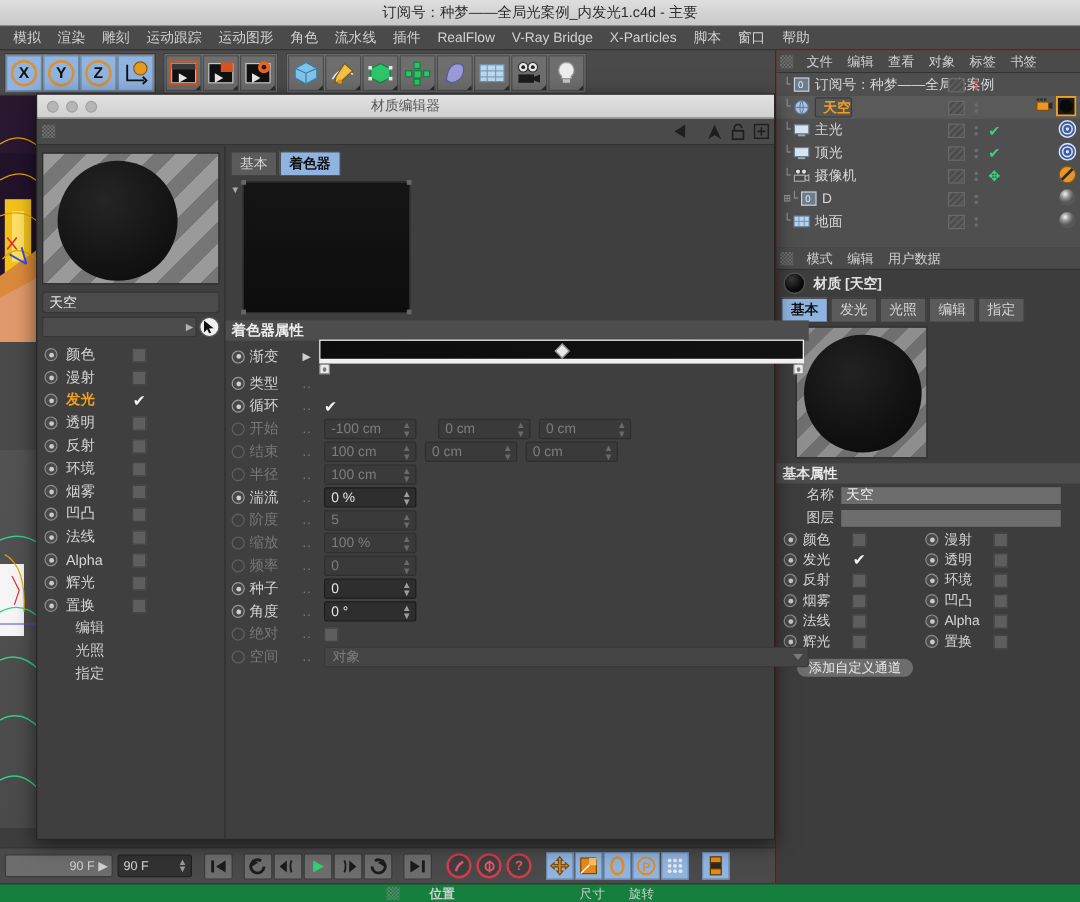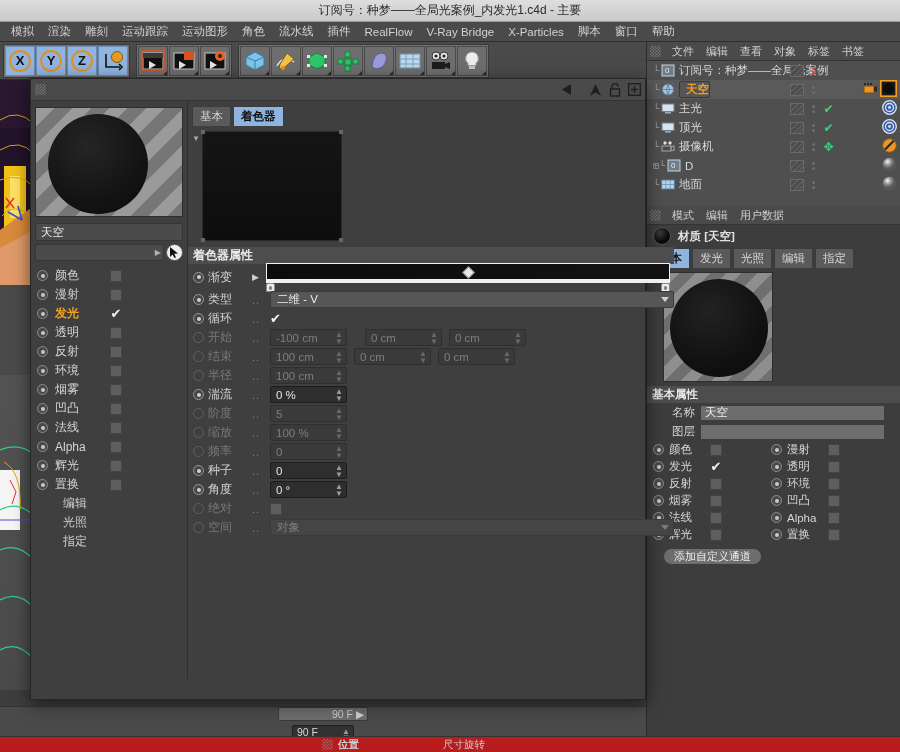--- a/index.html
+++ b/index.html
@@ -48,35 +48,35 @@
          background:#8fb4e0;}
 
   
   .viewport{ position:absolute; left:0; top:80px; width:646px; height:610px; background:#4e4e4e; overflow:hidden;}
   .vp-inner{ position:absolute; left:0; top:0; width:646px; height:610px;
      background:linear-gradient(#5b5b5b,#4a4a4a);}
   .vp-scene{ position:absolute; left:0; top:0; width:34px; height:610px; }
 
   
   .transport{ position:absolute; left:0; top:706px; width:646px; height:30px;
-    background:#4a4a4a; border-top:1px solid #333; display:flex; align-items:center; padding:0 4px; gap:4px;flex-direction:column;}
+    background:#4a4a4a; border-top:1px solid #333; display:flex; align-items:center; padding:0 4px; gap:4px;}
   .slidefield{ width:90px;height:19px;background:#6d6d6d;border:1px solid #3a3a3a;border-radius:2px;
      display:flex;align-items:center;justify-content:flex-end;padding-right:3px;color:#cfcfcf;font-size:10.5px;gap:3px;}
   .numfield{ width:62px;height:19px;background:#323232;border:1px solid #202020;border-radius:2px;
      display:flex;align-items:center;padding-left:4px;color:#d8d8d8;font-size:10.5px;position:relative;}
   .numfield .spin{position:absolute;right:3px;top:3px;font-size:8px;line-height:6px;color:#9a9a9a;}
   .pbtn{ width:24px;height:22px;background:#6d6d6d;border:1px solid #3b3b3b;border-radius:2px;
      display:flex;align-items:center;justify-content:center;color:#1f1f1f;font-size:12px;}
   .pgroup{display:flex;gap:1px;}
   .rbtn{width:21px;height:21px;border-radius:50%;border:2px solid #d83a4a;background:#3f3f3f;
     display:flex;align-items:center;justify-content:center;color:#e8566a;font-size:11px;font-weight:bold;}
   .obtn{width:23px;height:23px;background:#8fb4e0;border:1px solid #6d89ad;display:flex;align-items:center;justify-content:center;}
 
-  .statusbar{position:absolute;left:0;top:736px;width:900px;height:16px;background:#b91c1c;border-top:1px solid #333;
-    display:flex;align-items:center;font-size:10.5px;color:#d0d0d0;}
+  .statusbar{position:absolute;left:0;top:736px;width:900px;height:16px;background:#15803d;border-top:1px solid #333;
+    display:flex;align-items:center;font-size:10.5px;color:#d0d0d0;gap:20px;}
 
   
   .rpanel{ position:absolute; left:646px; top:42px; width:254px; height:694px; background:#b91c1c; border-left:1px solid #2b2b2b;}
   .pnl-head{ height:19px; background:#4a4a4a; display:flex; align-items:center; padding-left:3px; gap:0; border-bottom:1px solid #333;}
   .grip{ width:11px;height:11px;margin-right:5px;
      background-image:
        linear-gradient(45deg,#8a8a8a 25%,transparent 25%,transparent 75%,#8a8a8a 75%),
        linear-gradient(45deg,#8a8a8a 25%,transparent 25%,transparent 75%,#8a8a8a 75%);
      background-size:3px 3px; background-position:0 0,1.5px 1.5px; opacity:.75;}
   .pnl-head .mi{ padding:1px 6px; font-size:11px; color:#d0d0d0;}
@@ -821,20 +821,28 @@
           </div>
         </div>
 
       <div class="addbtn">
         <span>添加自定义通道</span>
       </div>
     </div>
   </div>
 
   <div class="mewin">
+    <div class="me-title">
+      <div class="dots3">
+          <b></b>
+          <b></b>
+          <b></b>
+        </div>
+      <span>材质编辑器</span>
+    </div>
 
     <div class="me-bar">
       <span class="grip"></span>
       <div class="sp"></div>
       <span class="ic">
         <svg width="20" height="13" viewBox="0 0 20 13">
             <path d="M9 1 L9 12 L0 6.5 Z" fill="#1e1e1e"></path>
             <path d="M9 6.5 L19 6.5" stroke="#4a4a4a" stroke-width="2"></path>
           </svg>
         </span>
@@ -1008,24 +1016,20 @@
                   <span class="gstop" style="right:0px;"></span>
                 </div>
               </div>
             </div>
             <div class="prow">
               <span class="radiotiny">
                 <i></i>
               </span>
               <span class="pl">类型</span>
               <span class="dotdot">..</span>
-              <div class="sel" style="width:404px;">
-                <span>二维 - V</span>
-                <span class="cv"></span>
-              </div>
             </div>
             <div class="prow">
               <span class="radiotiny">
                 <i></i>
               </span>
               <span class="pl">循环</span>
               <span class="dotdot">..</span>
               <span class="ckmark">✔</span>
             </div>
             <div class="prow">

